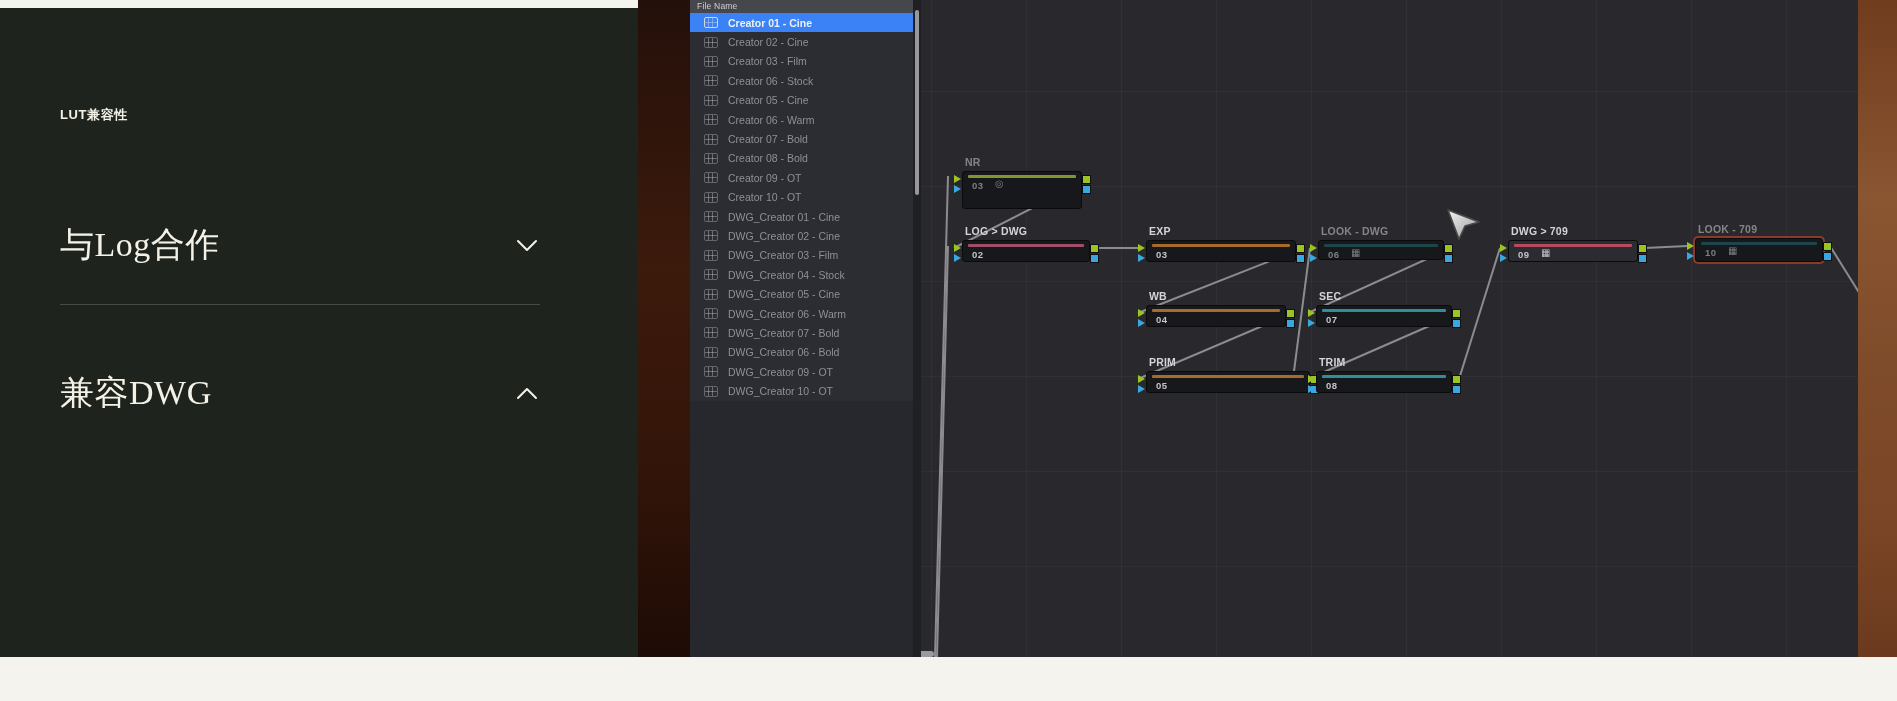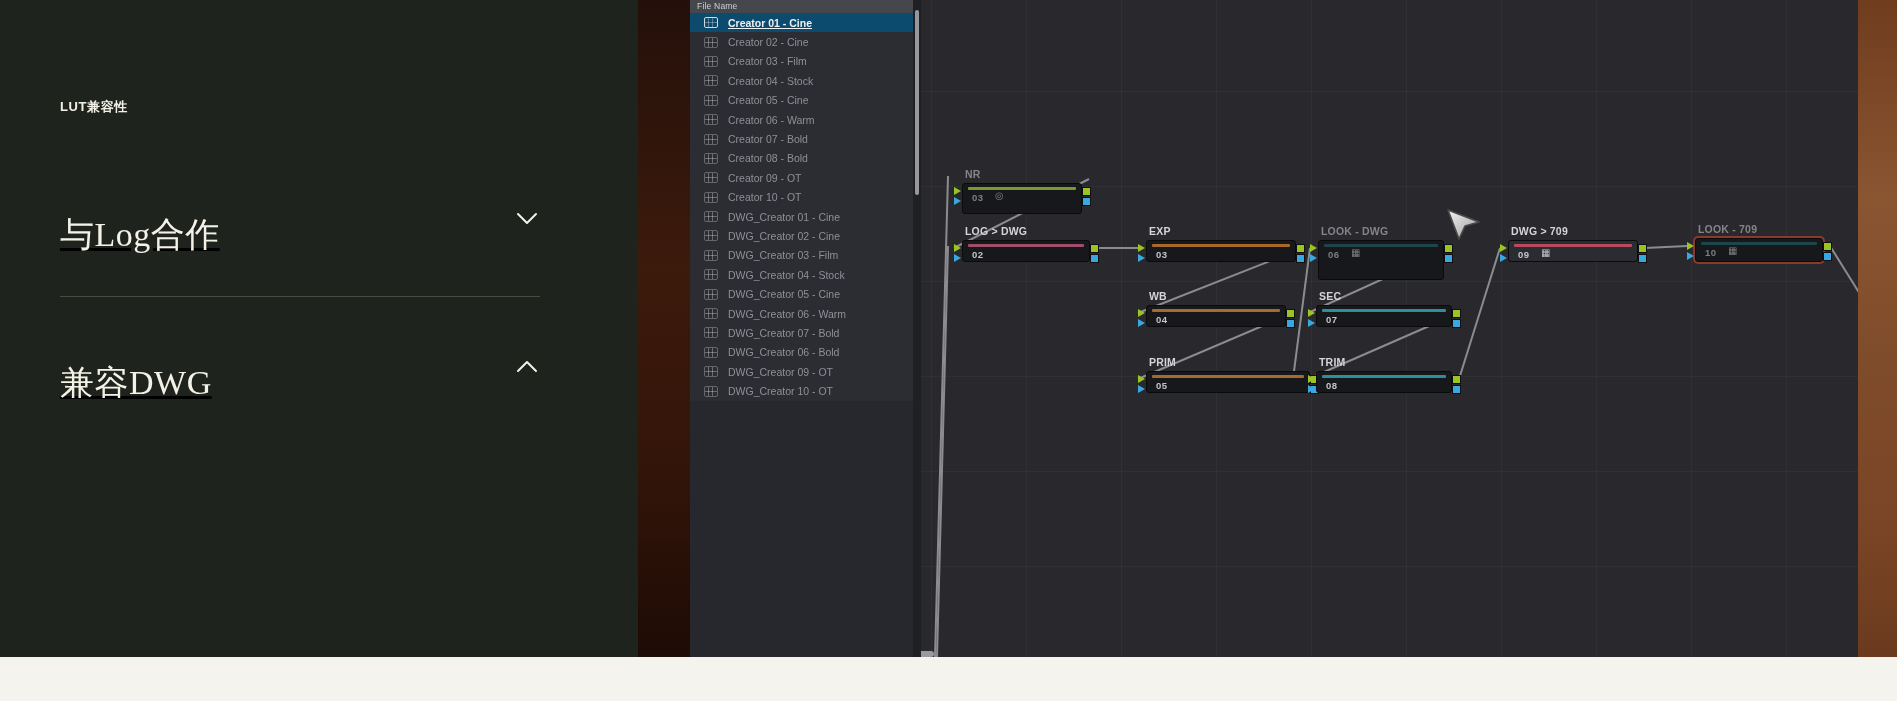--- a/index.html
+++ b/index.html
@@ -1,25 +1,25 @@
 <!DOCTYPE html>
 <html><head>
 <meta charset="utf-8">
 <style>
   html,body{margin:0;padding:0;}
   body{width:1897px;height:701px;overflow:hidden;background:#f4f3ed;
        font-family:"Liberation Sans","DejaVu Sans",sans-serif;}
   .stage{position:relative;width:1897px;height:701px;}
 
   
-  .sidebar{position:absolute;left:0;top:0;width:638px;height:657px;background:#1e241d;}
+  .sidebar{position:absolute;left:0;top:8px;width:638px;height:657px;background:#1e241d;}
   .eyebrow{position:absolute;left:60px;top:98px;font-size:13px;font-weight:700;
            color:#f3f1e7;letter-spacing:.6px;}
-  .acc{position:absolute;left:60px;width:480px;display:flex;align-items:flex-start;
-       justify-content:space-between;cursor:pointer;text-decoration:underline;}
+  .acc{position:absolute;left:60px;width:480px;display:flex;align-items:center;
+       justify-content:space-between;cursor:pointer;}
   .acc h2{margin:0;font-family:"Liberation Serif","DejaVu Serif",serif;font-weight:400;
           font-size:34px;color:#f4f1e6;letter-spacing:.5px;}
   .acc .chev{flex:0 0 auto;margin-right:2px;}
   .acc1{top:212px;height:50px;}
   .acc2{top:320px;height:50px;margin-top:40px;}
   .divider{position:absolute;left:60px;top:296px;width:480px;height:1px;background:#484d44;}
   .bodytext{position:absolute;left:60px;top:390px;width:482px;font-size:19px;font-weight:600;
             line-height:27px;color:#ffffff;}
 
   
@@ -37,21 +37,21 @@
       background-size:95px 95px;background-position:10px -4px;}
   .file-panel{position:absolute;left:0;top:0;width:223px;height:657px;background:#27282d;z-index:4;}
   .file-header{height:13px;background:#46474d;color:#cfd0d3;font-size:8.5px;
                line-height:13px;padding-left:7px;letter-spacing:.2px;}
   .frow{height:19.4px;display:flex;align-items:center;padding-left:14px;background:#2c2d33;
         color:#8e9096;font-size:10.5px;cursor:pointer;}
   .frow .ficon{width:12px;height:9px;border:1px solid #64666c;border-radius:2px;margin-right:10px;
         flex:0 0 auto;background-image:
           linear-gradient(90deg,transparent 3px,rgba(255,255,255,.30) 3px,rgba(255,255,255,.30) 4px,transparent 4px,transparent 7px,rgba(255,255,255,.30) 7px,rgba(255,255,255,.30) 8px,transparent 8px),
           linear-gradient(transparent 4px,rgba(255,255,255,.30) 4px,rgba(255,255,255,.30) 5px,transparent 5px);}
-  .frow.selected{background:#0c4a6e;color:#eff0f2;font-weight:700;text-decoration:underline;}
+  .frow.selected{background:#3b82f6;color:#eff0f2;font-weight:700;}
   .frow.selected .ficon{border-color:#d6d7da;}
   .pdivider{position:absolute;left:223px;top:0;width:8px;height:657px;background:#1f2024;z-index:5;}
   .scroll-thumb{position:absolute;left:2px;top:10px;width:4px;height:185px;border-radius:2px;background:#98989c;}
   .wires{position:absolute;left:0;top:0;z-index:1;pointer-events:none;}
   .wire-cap{position:absolute;left:228px;top:651px;width:16px;height:6px;border-radius:3px;
             background:#9a9a9d;z-index:2;}
 
   
   .node{position:absolute;z-index:3;background:#17181b;border:1px solid #0b0b0d;border-radius:3px;
         box-sizing:border-box;cursor:pointer;}
@@ -116,21 +116,21 @@
         <line x1="603" y1="379" x2="620" y2="248" stroke="#97979b" stroke-width="2" opacity="0.9"></line>
         <line x1="761" y1="248" x2="618" y2="313" stroke="#97979b" stroke-width="2" opacity="0.9"></line>
         <line x1="769" y1="313" x2="618" y2="379" stroke="#97979b" stroke-width="2" opacity="0.9"></line>
         <line x1="769" y1="379" x2="810" y2="248" stroke="#97979b" stroke-width="2" opacity="0.9"></line>
         <line x1="955" y1="248" x2="997" y2="246" stroke="#97979b" stroke-width="2" opacity="0.9"></line>
         <line x1="1140" y1="246" x2="1175" y2="302" stroke="#97979b" stroke-width="2" opacity="0.9"></line>
       </svg>
     <div class="wire-cap"></div>
 
     <div id="nodes">
-        <div class="node dim" style="left: 272px; top: 171px; width: 120px; height: 31px; margin-top: 12px;">
+        <div class="node dim" style="left: 272px; top: 171px; width: 120px; height: 38px;">
           <span class="nlabel">NR</span>
           <span class="strip" style="background:#7f972f"></span>
           <span class="num">03</span>
           <span class="nicon">◎</span>
           <span class="port tin rgb" style="top:3px"></span>
           <span class="port tin key" style="top:13px"></span>
           <span class="port sout rgb" style="top:3px"></span>
           <span class="port sout key" style="top:13px"></span>
         </div>
         <div class="node" style="left: 272px; top: 240px; width: 128px; height: 22px;">
@@ -162,21 +162,21 @@
         </div>
         <div class="node" style="left: 456px; top: 371px; width: 164px; height: 22px;">
           <span class="nlabel">PRIM</span>
           <span class="strip" style="background:#a76a28"></span>
           <span class="num">05</span>
           <span class="port tin rgb" style="top:3px"></span>
           <span class="port tin key" style="top:13px"></span>
           <span class="port sout rgb" style="top:3px"></span>
           <span class="port sout key" style="top:13px"></span>
         </div>
-        <div class="node dim" style="left: 628px; top: 240px; width: 126px; height: 40px;">
+        <div class="node dim" style="left: 628px; top: 240px; width: 126px; height: 20px;">
           <span class="nlabel">LOOK - DWG</span>
           <span class="strip" style="background:#1e4549"></span>
           <span class="num">06</span>
           <span class="nicon">▦</span>
           <span class="port tin rgb" style="top:3px"></span>
           <span class="port tin key" style="top:13px"></span>
           <span class="port sout rgb" style="top:3px"></span>
           <span class="port sout key" style="top:13px"></span>
         </div>
         <div class="node" style="left: 626px; top: 305px; width: 136px; height: 22px;">
@@ -229,21 +229,21 @@
           <div class="frow">
             <span class="ficon"></span>
             <span class="flabel">Creator 02 - Cine</span>
           </div>
           <div class="frow">
             <span class="ficon"></span>
             <span class="flabel">Creator 03 - Film</span>
           </div>
           <div class="frow">
             <span class="ficon"></span>
-            <span class="flabel">Creator 04 - Stock</span>
+            <span class="flabel">Creator 06 - Stock</span>
           </div>
           <div class="frow">
             <span class="ficon"></span>
             <span class="flabel">Creator 05 - Cine</span>
           </div>
           <div class="frow">
             <span class="ficon"></span>
             <span class="flabel">Creator 06 - Warm</span>
           </div>
           <div class="frow">

